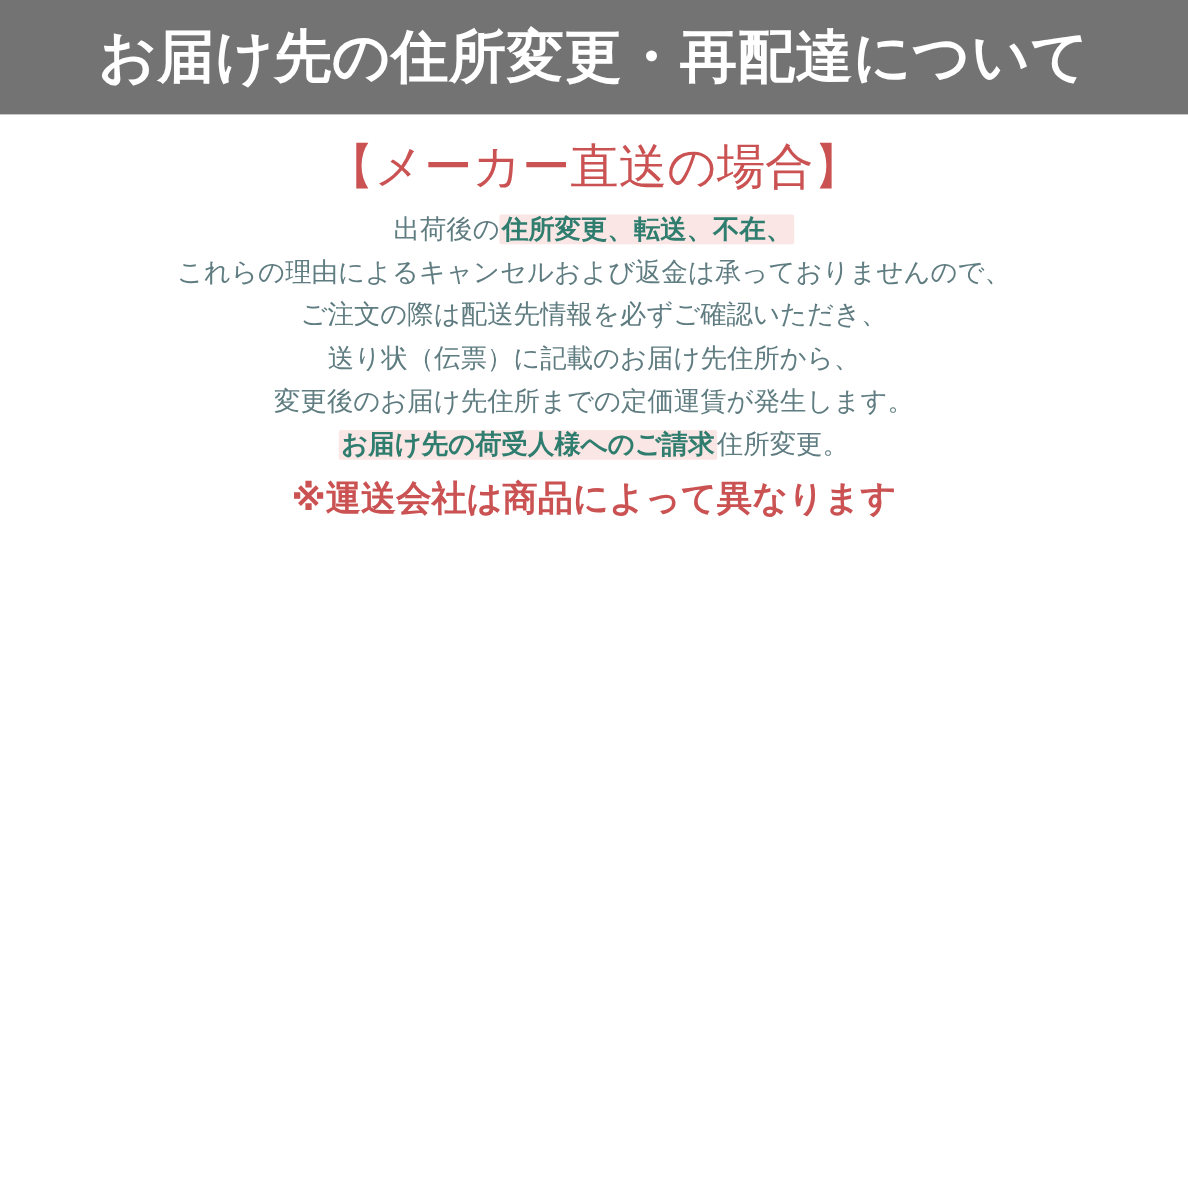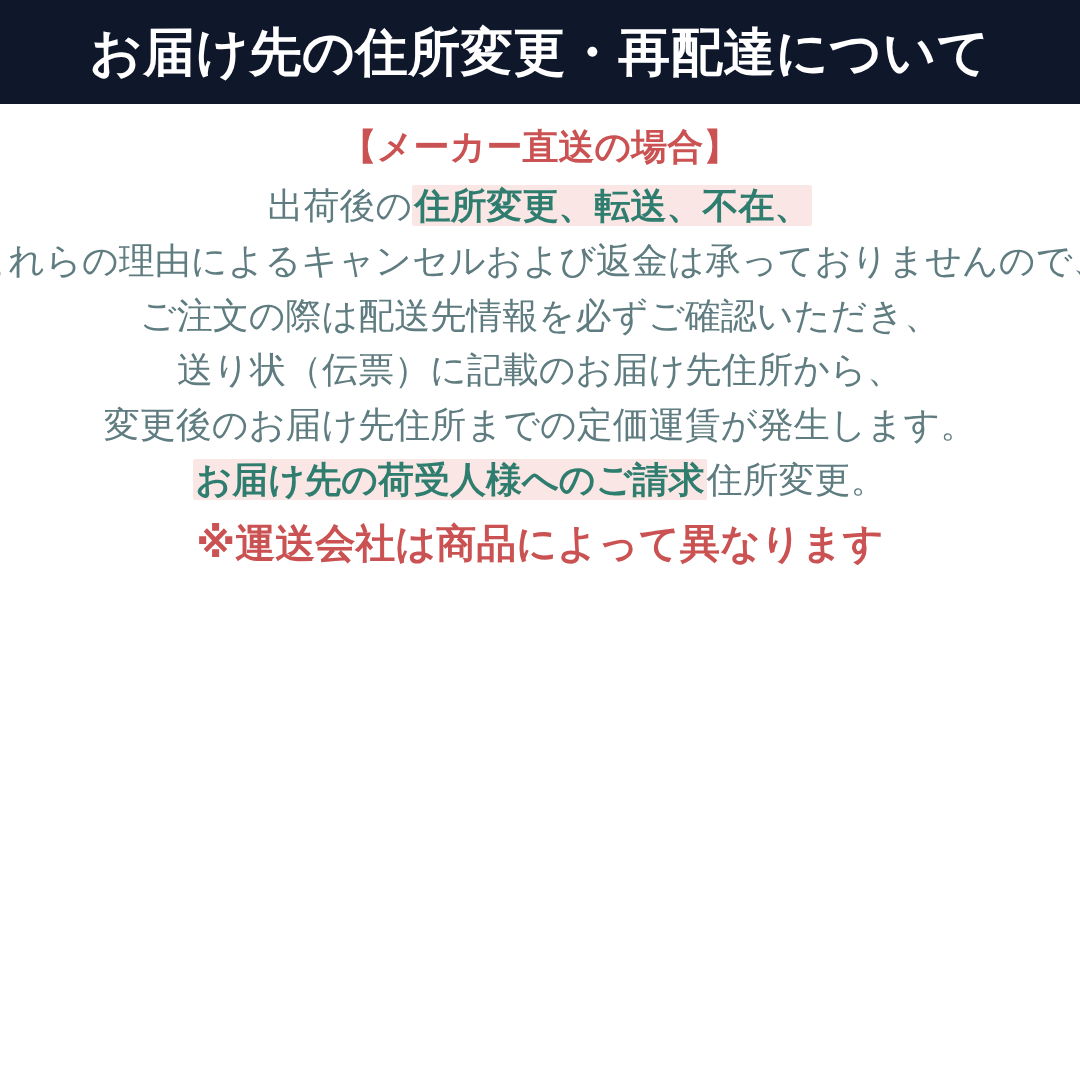--- a/index.html
+++ b/index.html
@@ -18,21 +18,21 @@
     width: 1080px;
     height: 1080px;
     position: relative;
     box-sizing: border-box;
     display: flex;
     flex-direction: column;
   }
 
   
   .header {
-    background: #0f172a;
+    background: #737373;
     color: #ffffff;
     height: 104px;
     display: flex;
     align-items: center;
     justify-content: center;
     flex: 0 0 auto;
   }
   .header-title {
     font-size: 52px;
     font-weight: 700;
@@ -46,53 +46,53 @@
     flex: 1 1 auto;
     padding: 10px 18px 8px 18px;
     box-sizing: border-box;
     display: flex;
     flex-direction: column;
     align-items: center;
   }
 
   .section-heading {
     color: #cb5252;
-    font-size: 36px;
-    font-weight: 700;
+    font-size: 44px;
+    font-weight: 400;
     text-align: left;
     line-height: 1.25;
     margin: 10px 0 10px 0;
     white-space: nowrap;
   }
   .section-heading.second {
     margin-top: 22px;
   }
 
   .line {
     color: #5f7c80;
-    font-size: 36px;
+    font-size: 24px;
     font-weight: 400;
     text-align: center;
     line-height: 1.30;
     margin: 4px 0;
     white-space: nowrap;
   }
 
   
   .hl {
     background: #fae6e4;
     color: #2f7d6e;
     font-weight: 700;
     padding: 0 2px;
     border-radius: 2px;
   }
 
   .footnote {
     color: #cb5252;
-    font-size: 40px;
+    font-size: 32px;
     font-weight: 700;
     text-align: right;
     margin-top: 8px;
     white-space: nowrap;
   }
 </style>
 </head>
 <body>
 
 <div class="page">

